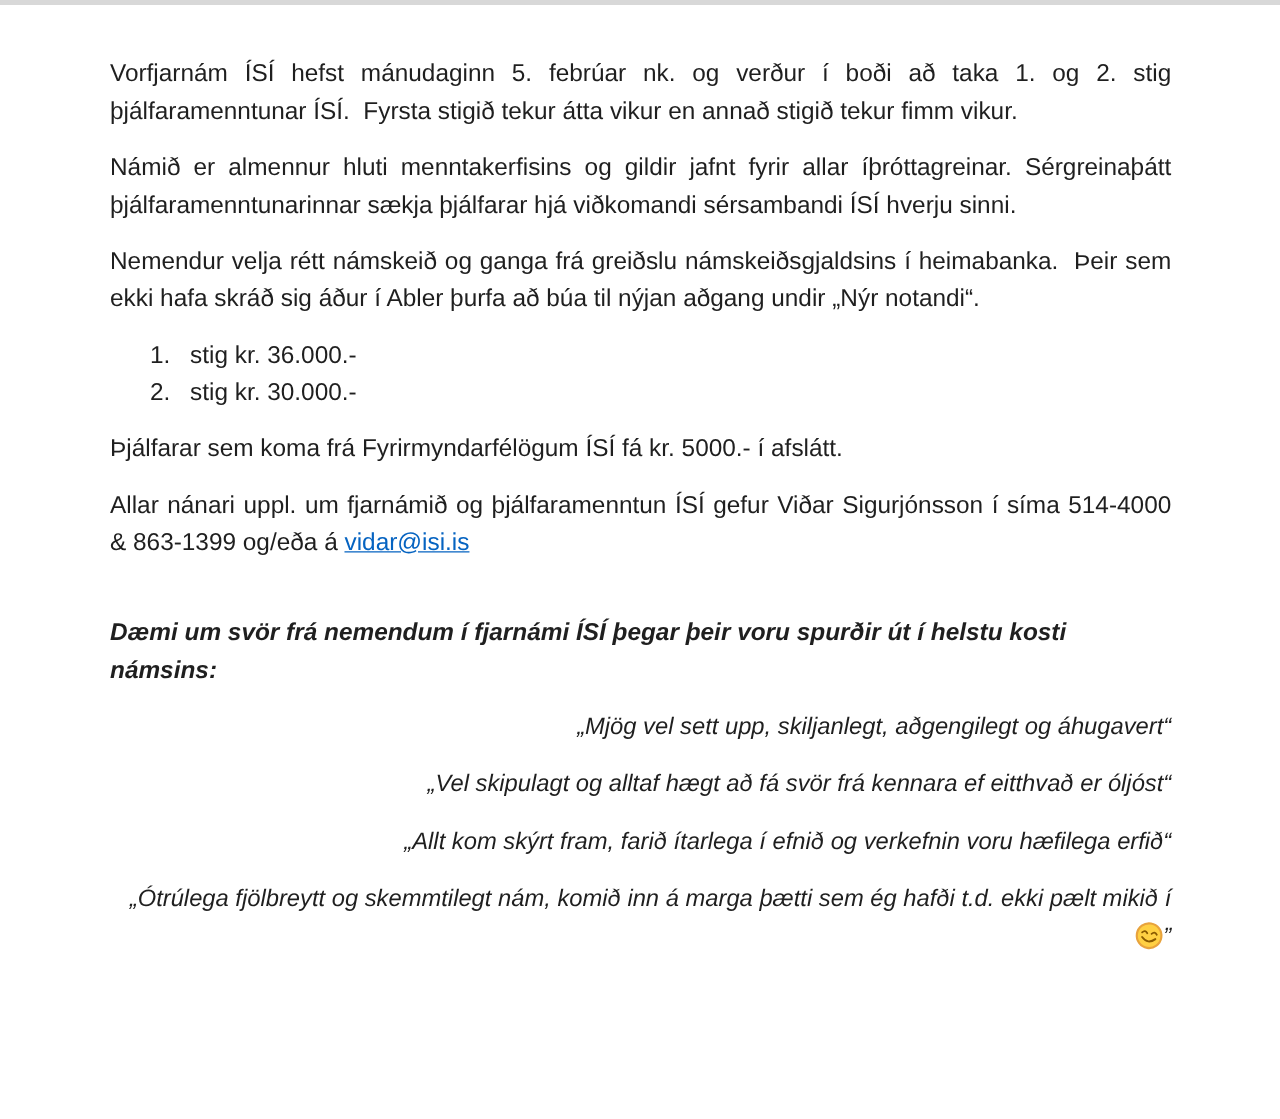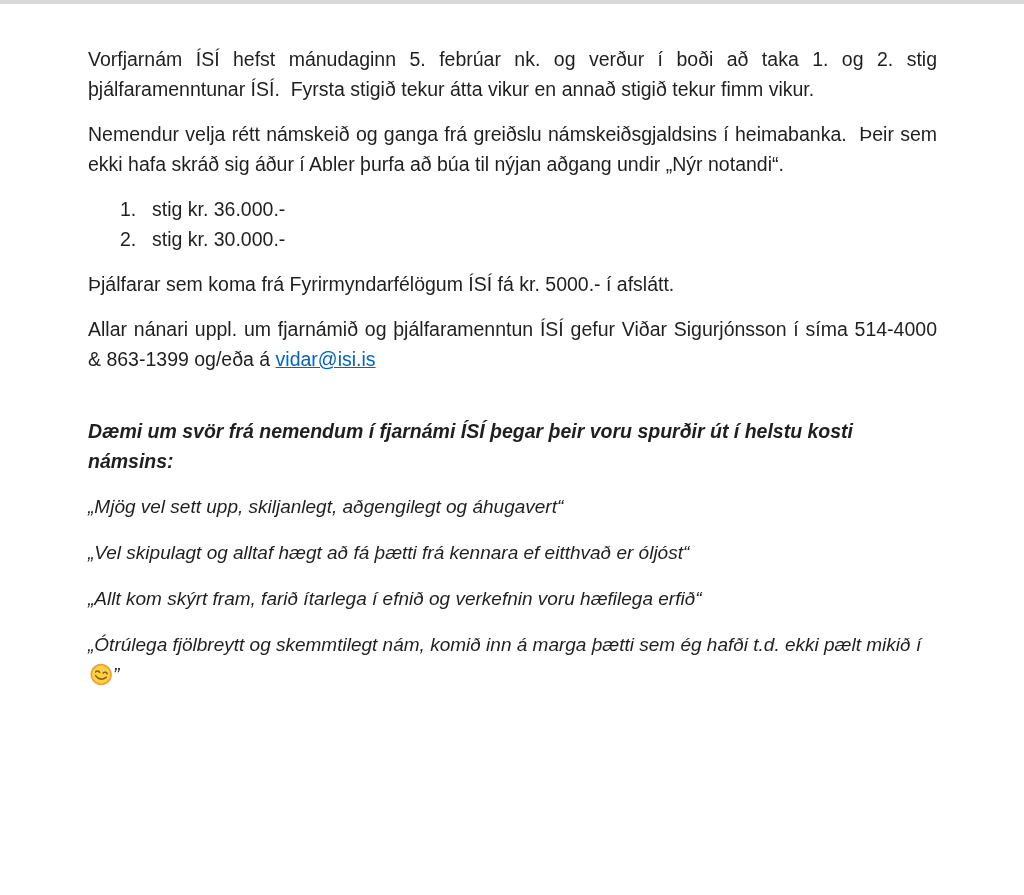--- a/index.html
+++ b/index.html
@@ -52,38 +52,40 @@
     font-weight: bold;
     margin: 42px 0 16px 0;
     font-style: italic;
   }
   .quote {
     font-size: 19px;
     line-height: 30px;
     font-style: italic;
     margin: 0 0 16px 0;
     white-space: pre-wrap;
+    text-align: right;
   }
   .emoji {
     display: inline-block;
     vertical-align: -5px;
     transform: rotate(9deg);
     margin: 0 1px;
   }
 </style>
 </head>
 <body>
 
 <div class="page">
   <div class="top-bar"></div>
 
   <div class="content">
 
     <p class="para justify">Vorfjarnám ÍSÍ hefst mánudaginn 5. febrúar nk. og verður í boði að taka 1. og 2. stig þjálfaramenntunar ÍSÍ.  Fyrsta stigið tekur átta vikur en annað stigið tekur fimm vikur.</p>
 
+    <p class="para justify">Námið er almennur hluti menntakerfisins og gildir jafnt fyrir allar íþróttagreinar. Sérgreinaþátt þjálfaramenntunarinnar sækja þjálfarar hjá viðkomandi sérsambandi ÍSÍ hverju sinni.</p>
 
     <p class="para justify">Nemendur velja rétt námskeið og ganga frá greiðslu námskeiðsgjaldsins í heimabanka.  Þeir sem ekki hafa skráð sig áður í Abler þurfa að búa til nýjan aðgang undir „Nýr notandi“.</p>
 
 
     <ol class="fee-list">
       <li>
         <span class="num">1.</span>
         <span>stig kr. 36.000.-</span>
       </li>
       <li>
@@ -93,21 +95,21 @@
     </ol>
 
     <p class="para">Þjálfarar sem koma frá Fyrirmyndarfélögum ÍSÍ fá kr. 5000.- í afslátt.</p>
 
     <p class="para justify"><span>Allar nánari uppl. um fjarnámið og þjálfaramenntun ÍSÍ gefur Viðar Sigurjónsson í síma 514-4000 &amp; 863-1399 og/eða á </span><a href="#" class="email-link">vidar@isi.is</a></p>
 
     <p class="heading-bold">Dæmi um svör frá nemendum í fjarnámi ÍSÍ þegar þeir voru spurðir út í helstu kosti námsins:</p>
 
     <p class="quote">„Mjög vel sett upp, skiljanlegt, aðgengilegt og áhugavert“</p>
 
-    <p class="quote">„Vel skipulagt og alltaf hægt að fá þætti frá kennara ef eitthvað er óljóst“</p>
+    <p class="quote">„Vel skipulagt og alltaf hægt að fá svör frá kennara ef eitthvað er óljóst“</p>
 
     <p class="quote">„Allt kom skýrt fram, farið ítarlega í efnið og verkefnin voru hæfilega erfið“</p>
 
     <p class="quote"><span>„Ótrúlega fjölbreytt og skemmtilegt nám, komið inn á marga þætti sem ég hafði t.d. ekki pælt mikið í </span><span class="emoji"><svg width="23" height="23" viewBox="0 0 24 24">
           <circle cx="12" cy="12" r="10.3" fill="#ffd043" stroke="#e8a33d" stroke-width="1.8"></circle>
           <path d="M5.8 10.2 Q8 7.4 10.2 10.2" fill="none" stroke="#8a5a00" stroke-width="1.5" stroke-linecap="round"></path>
           <path d="M13.8 10.2 Q16 7.4 18.2 10.2" fill="none" stroke="#8a5a00" stroke-width="1.5" stroke-linecap="round"></path>
           <path d="M6.4 14 Q12 19.6 17.6 14" fill="none" stroke="#8a5a00" stroke-width="1.6" stroke-linecap="round"></path>
         </svg></span><span>”</span></p>
 

